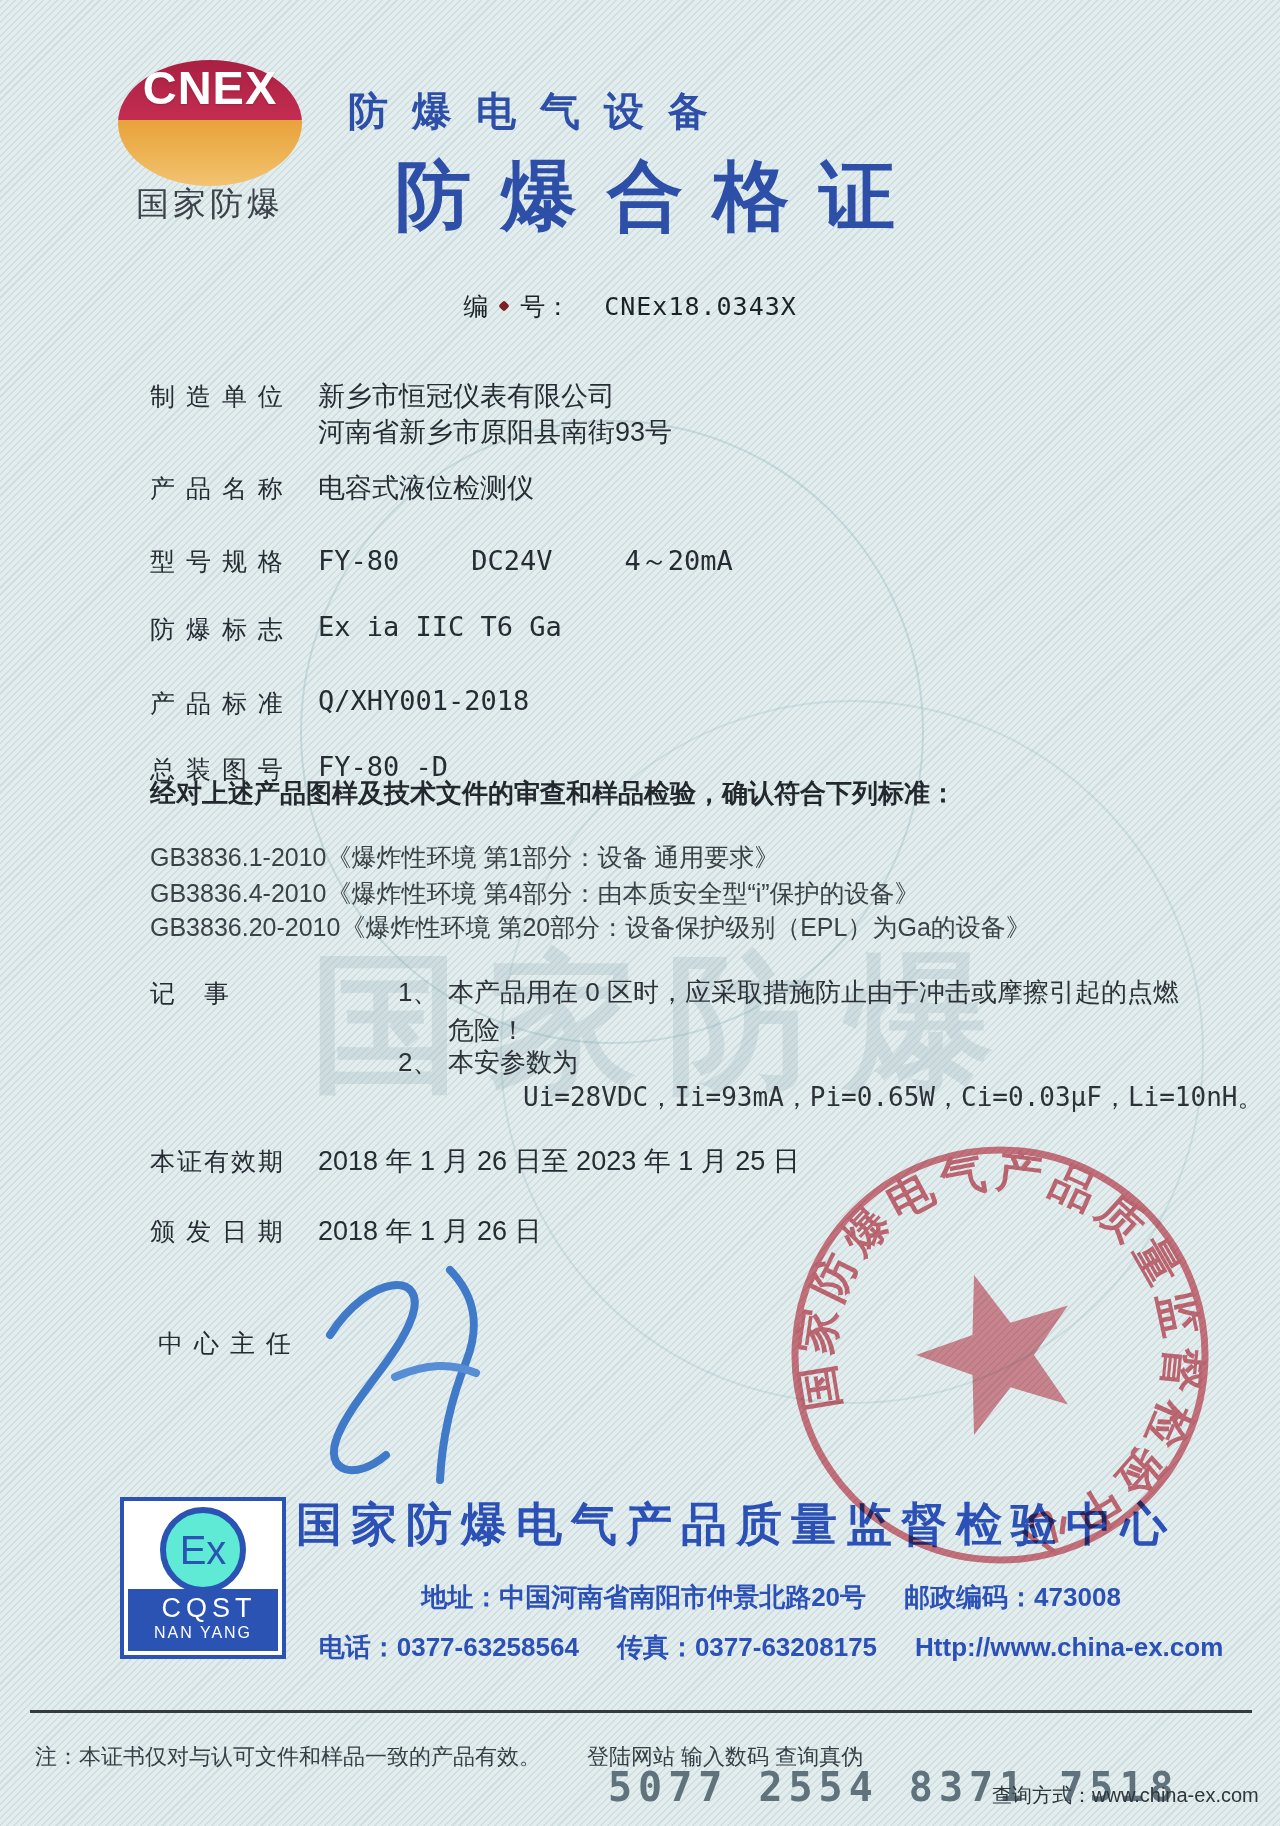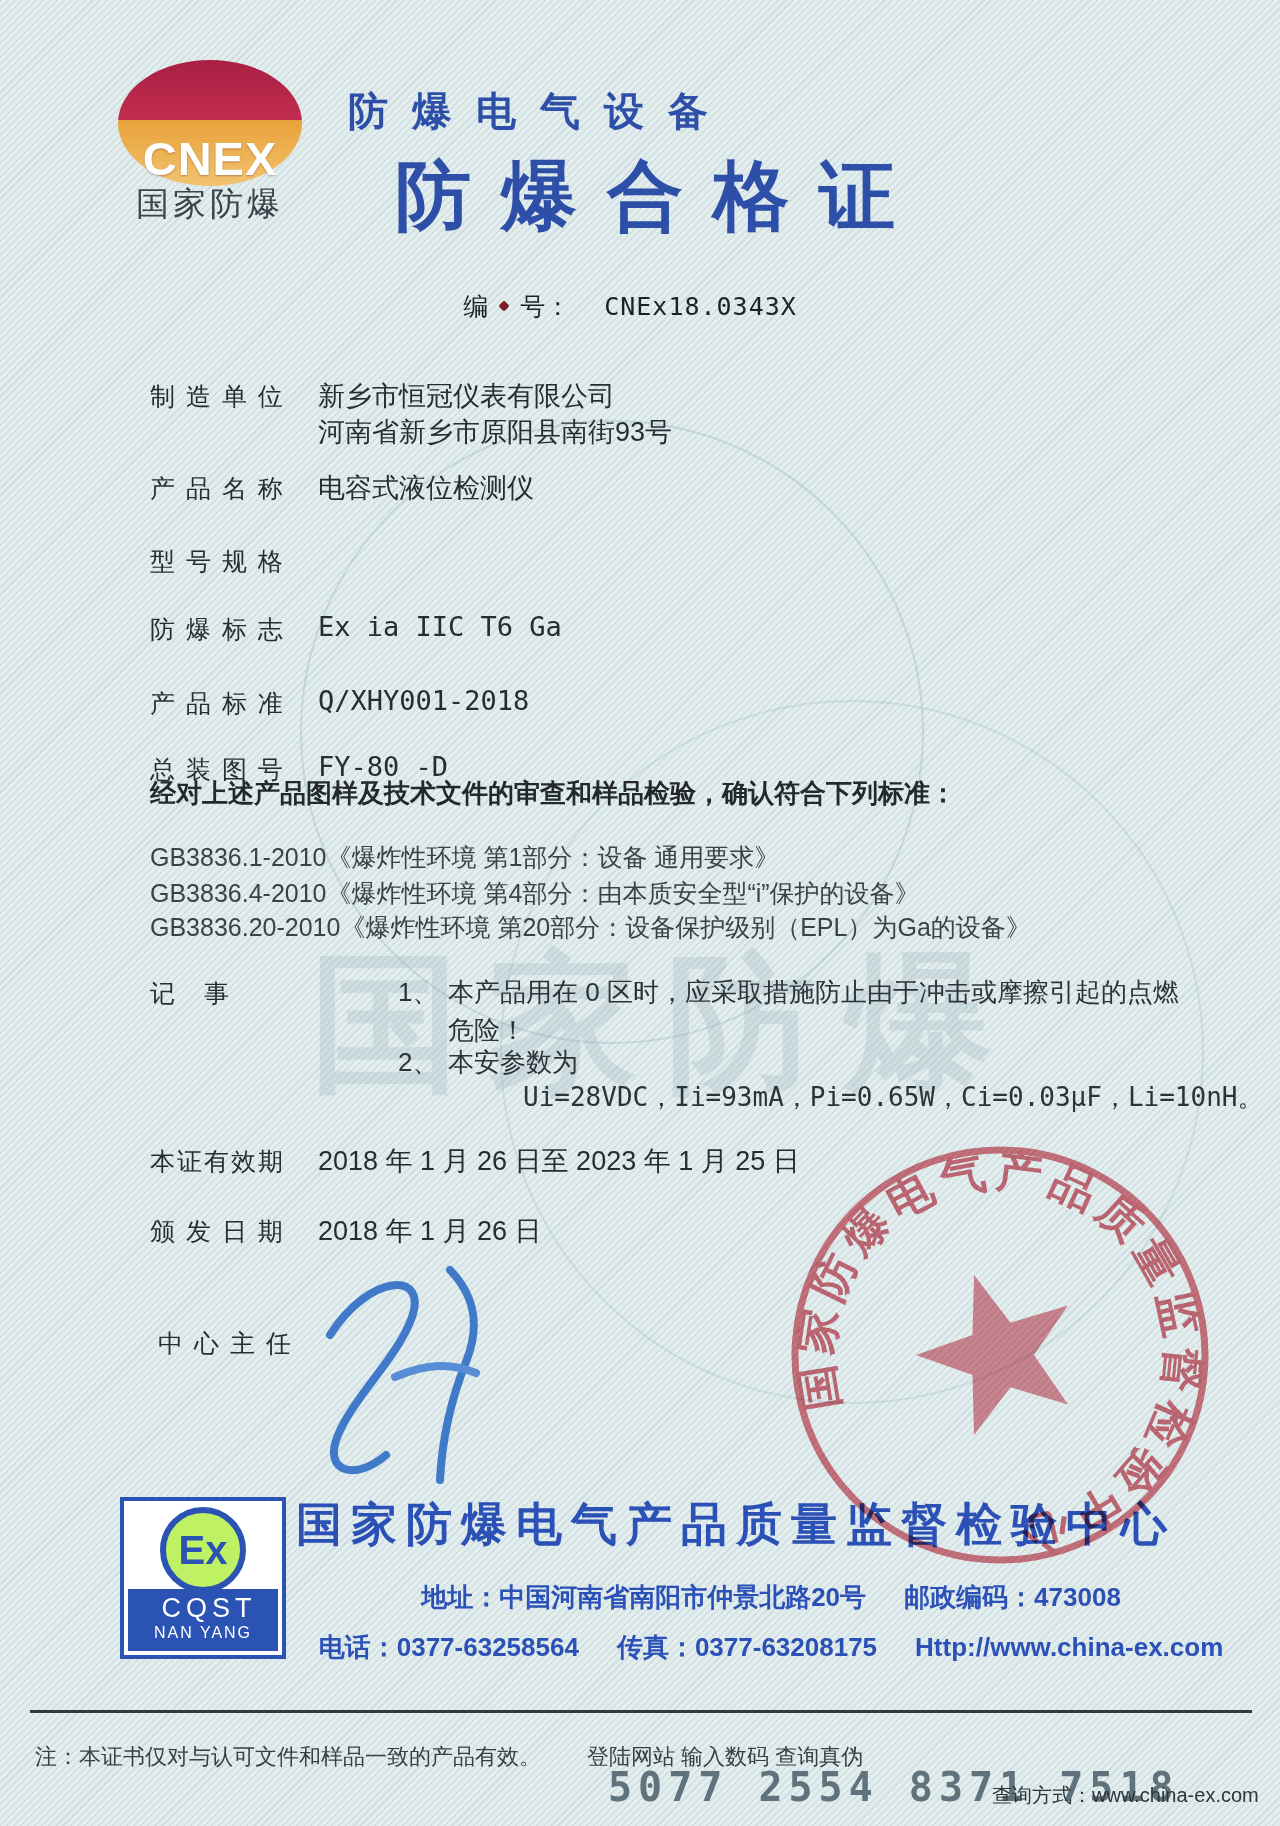--- a/index.html
+++ b/index.html
@@ -15,21 +15,21 @@
   .g1{left:300px;top:420px;width:620px;height:620px;border:2px solid rgba(140,180,185,0.35);}
   .g2{left:500px;top:700px;width:700px;height:700px;border:2px solid rgba(140,180,185,0.26);}
   .watermark{
     position:absolute;left:310px;top:925px;font-size:150px;font-weight:bold;
     letter-spacing:28px;color:rgba(128,160,168,0.20);white-space:nowrap;
   }
   
   .cnex-logo{
     position:absolute;left:118px;top:60px;width:184px;height:126px;border-radius:50%;
     background:linear-gradient(180deg,#a82042 0%,#c22c50 44%,#c22c50 48%,#e9a23b 48%,#eeb558 78%,#f2c372 100%);
-    display:flex;align-items:flex-end;justify-content:center;
+    display:flex;align-items:flex-start;justify-content:center;
   }
   .cnex-logo .brand{
     color:#ffffff;font-size:47px;font-weight:bold;letter-spacing:1px;
     text-shadow:0 1px 2px rgba(90,20,30,.35);
   }
   .logo-caption{
     position:absolute;left:112px;top:182px;width:196px;text-align:center;
     font-size:33px;color:#3c434b;letter-spacing:4px;font-weight:500;
   }
   
@@ -71,23 +71,23 @@
   }
   .ex-inner{position:relative;width:100%;height:100%;background:#ffffff;}
   .ex-strip{
     position:absolute;left:0;bottom:0;width:100%;height:62px;background:#2b53b4;
     text-align:center;color:#fff;padding-top:4px;box-sizing:border-box;
   }
   .ex-cqst{font-size:27px;letter-spacing:5px;line-height:30px;padding-left:12px;}
   .ex-ny{font-size:16px;letter-spacing:2px;line-height:20px;}
   .ex-circle{
     position:absolute;left:50%;top:2px;transform:translateX(-50%);
-    width:74px;height:74px;border:6px solid #2b53b4;border-radius:50%;background:#bef264;
+    width:74px;height:74px;border:6px solid #2b53b4;border-radius:50%;background:#5eead4;
     display:flex;align-items:center;justify-content:center;z-index:2;
-    font-size:40px;font-weight:bold;color:#2b53b4;
+    font-size:40px;font-weight:normal;color:#2b53b4;
   }
   .org-name{
     position:absolute;left:296px;top:1494px;width:950px;
     font-size:46px;font-weight:bold;color:#2b50b6;letter-spacing:9px;white-space:nowrap;
   }
   .f-line{position:absolute;left:296px;width:950px;text-align:center;
     font-size:26px;font-weight:bold;color:#2b50b6;white-space:nowrap;}
   .f-addr{top:1580px;}
   .f-phone{top:1630px;}
   .f-sp{margin-left:38px;}
@@ -121,20 +121,23 @@
   </div>
 
   <div class="lbl" style="top:380px">制 造 单 位</div>
   <div class="val" style="top:378px">新乡市恒冠仪表有限公司</div>
   <div class="val" style="top:414px">河南省新乡市原阳县南街93号</div>
 
   <div class="lbl" style="top:472px">产 品 名 称</div>
   <div class="val" style="top:470px">电容式液位检测仪</div>
 
   <div class="lbl" style="top:545px">型 号 规 格</div>
+  <div class="val mono" style="top:543px">
+    <span class="v-gap">FY-80</span><span class="v-gap">DC24V</span><span>4～20mA</span>
+  </div>
 
   <div class="lbl" style="top:613px">防 爆 标 志</div>
   <div class="val mono" style="top:611px">Ex ia IIC T6 Ga</div>
 
   <div class="lbl" style="top:687px">产 品 标 准</div>
   <div class="val mono" style="top:685px">Q/XHY001-2018</div>
 
   <div class="lbl" style="top:753px">总 装 图 号</div>
   <div class="val mono" style="top:751px">FY-80 -D</div>
 

